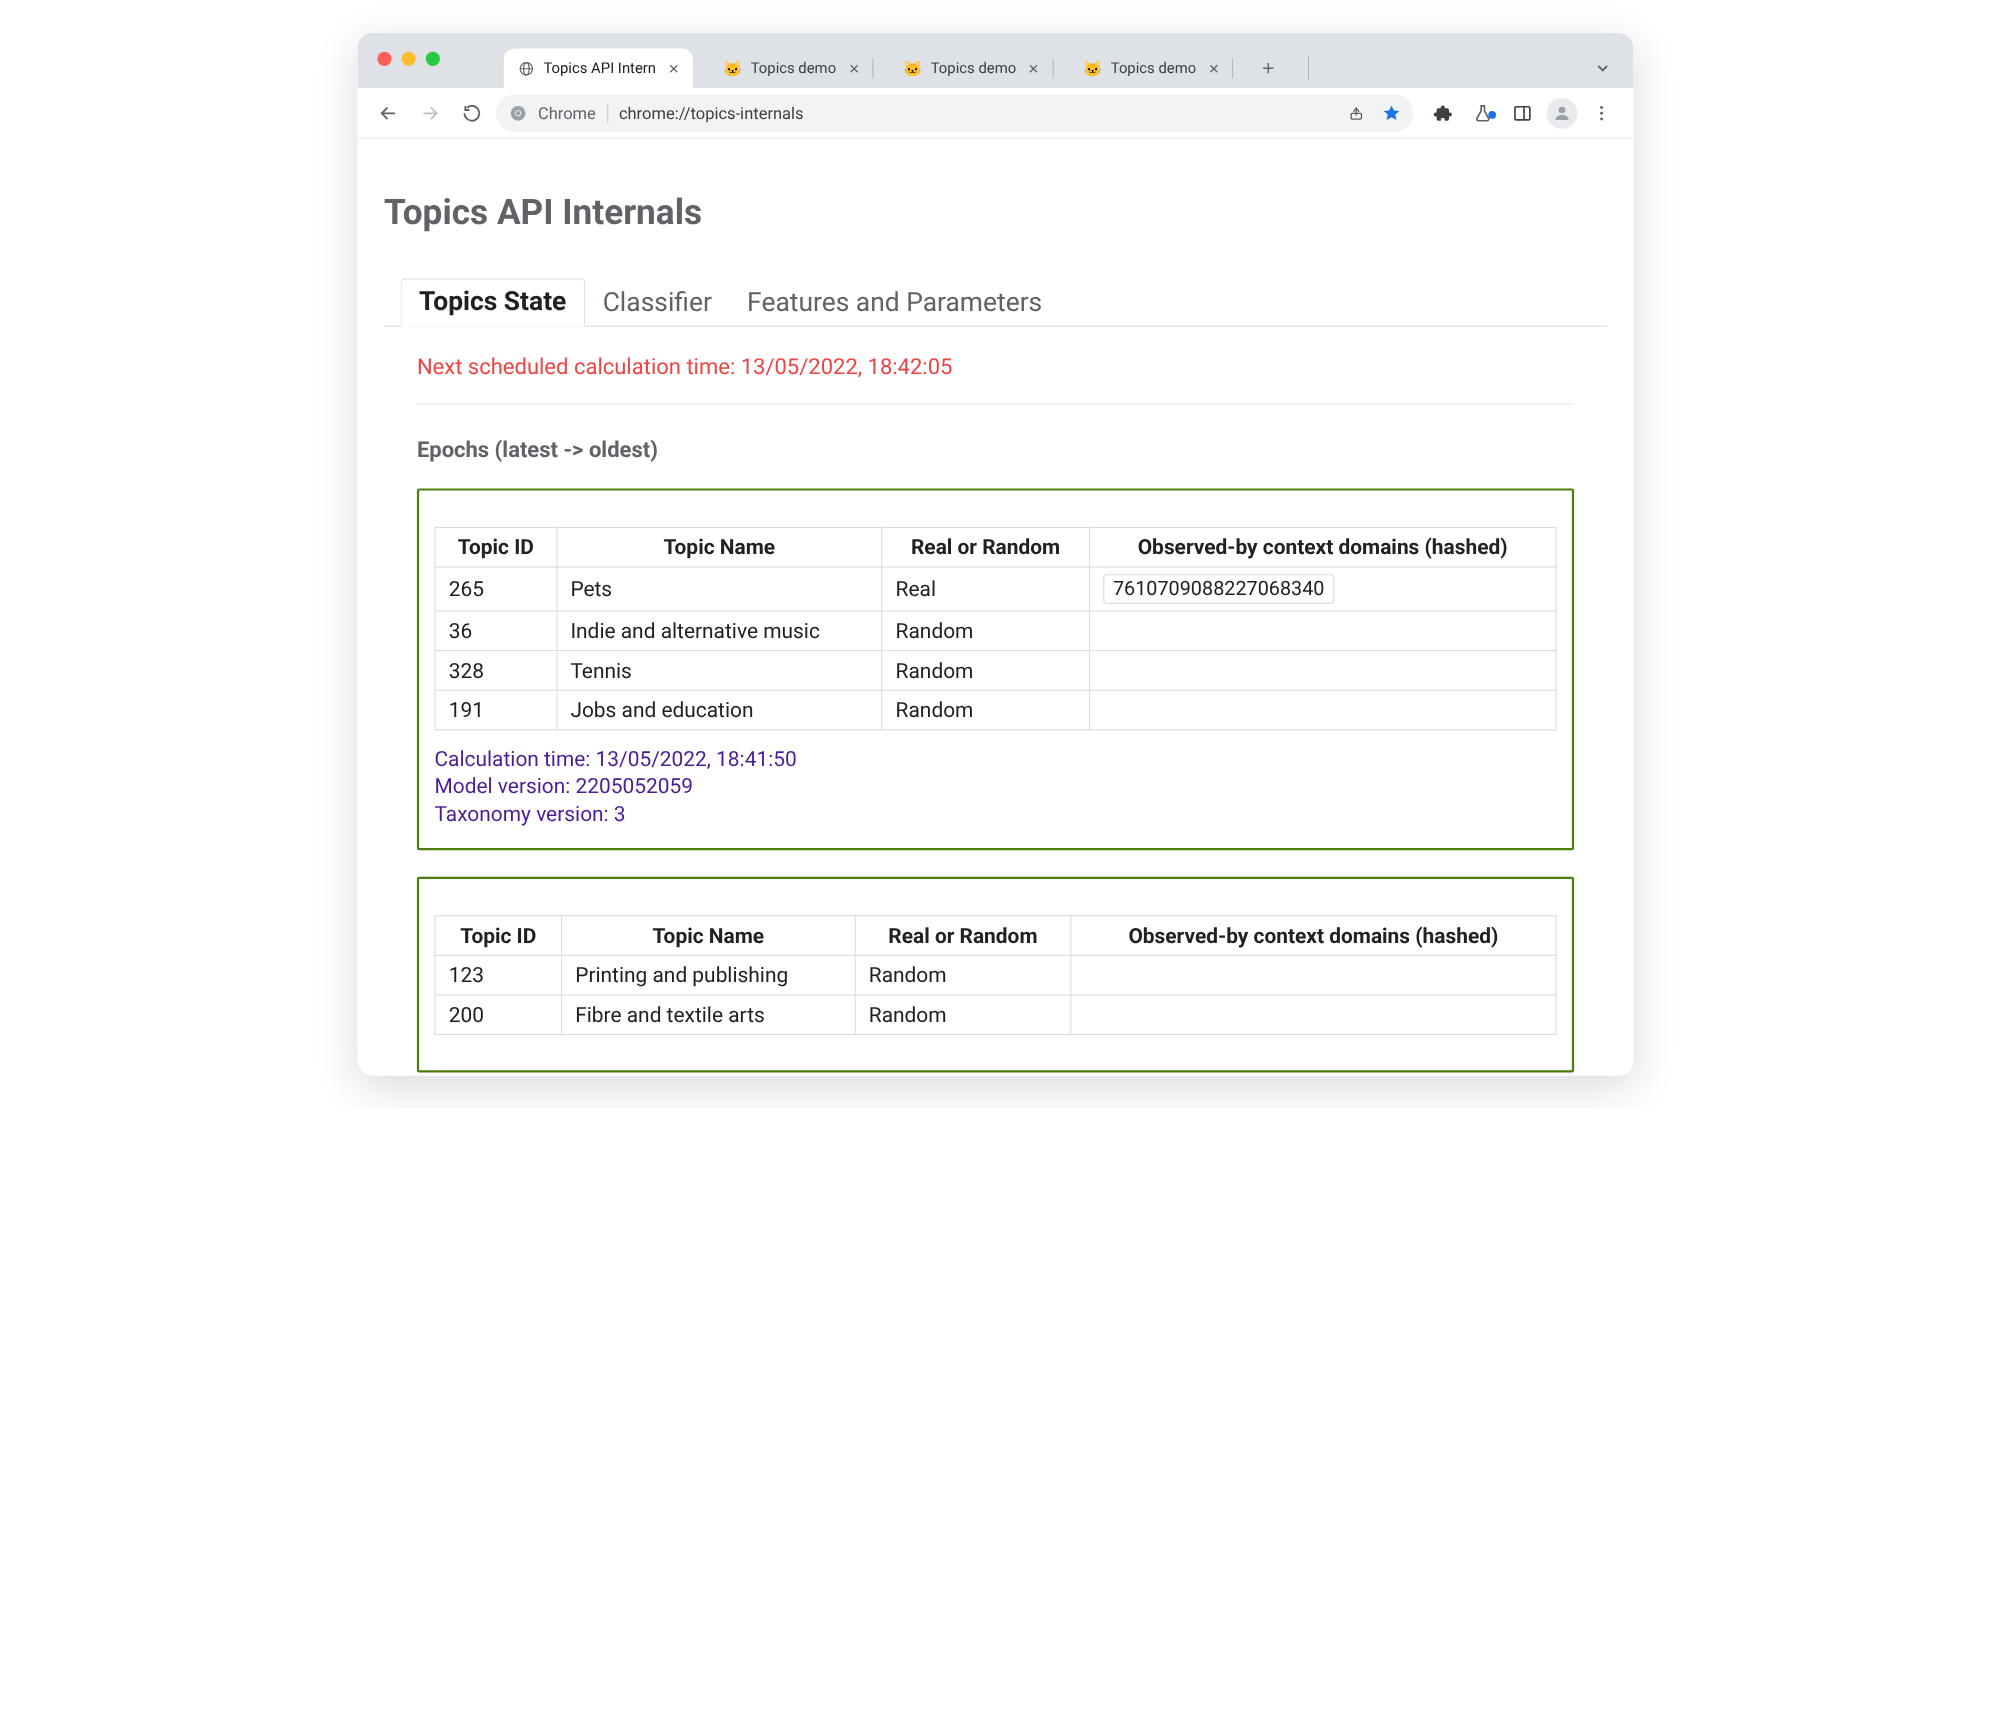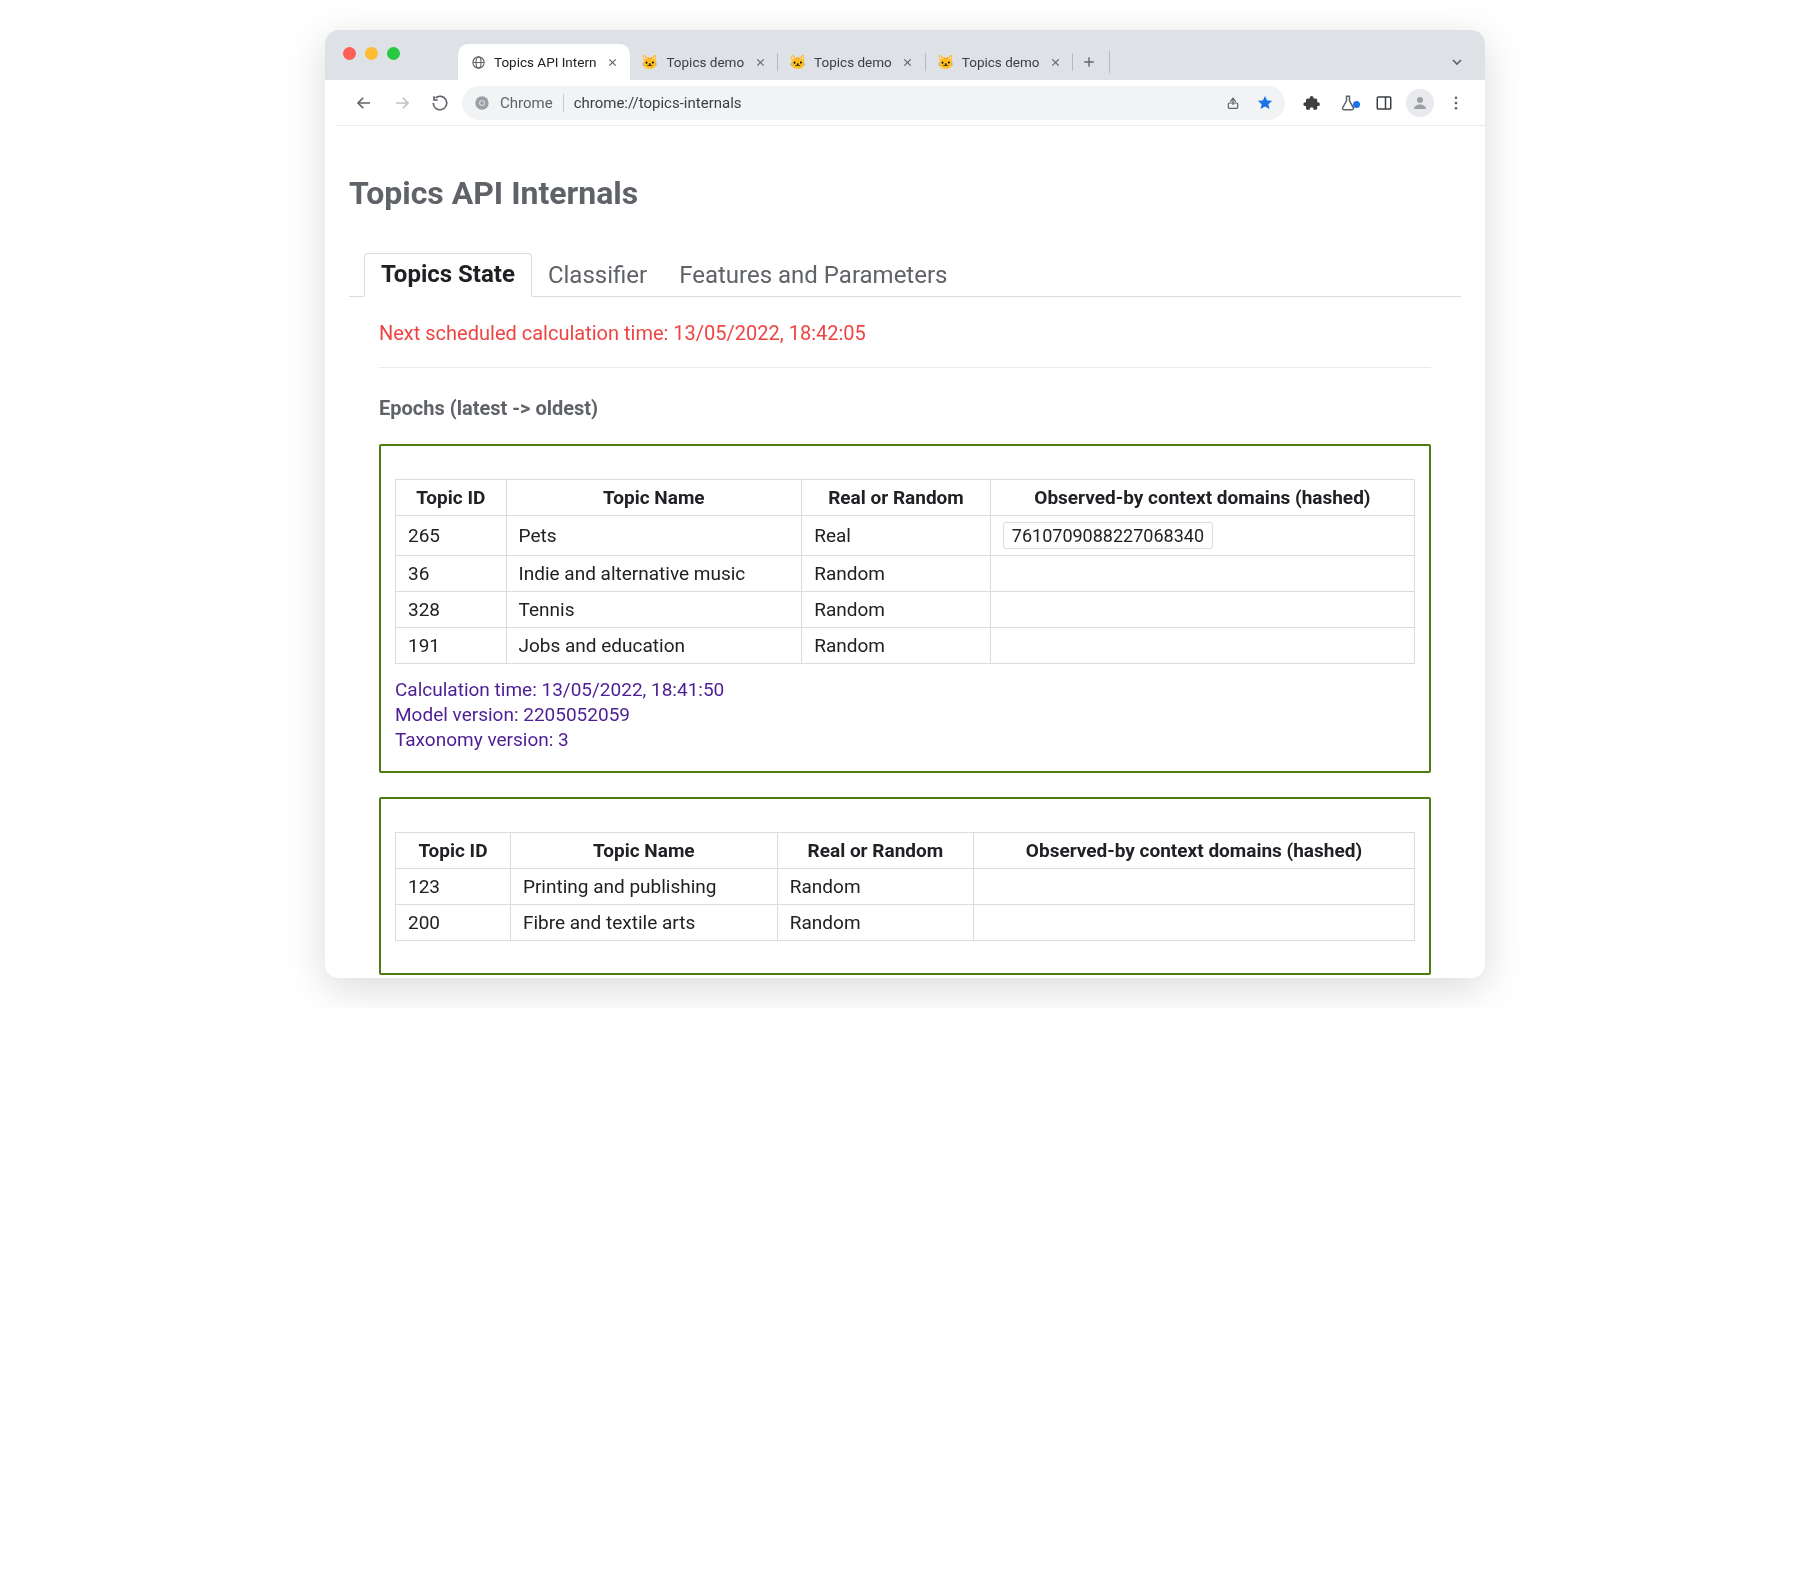--- a/index.html
+++ b/index.html
@@ -38,21 +38,21 @@
     border-radius: 50%;
   }
   .tl.red { background: #ff5f57; }
   .tl.yellow { background: #febc2e; }
   .tl.green { background: #28c840; }
   .tabs-strip {
     display: flex;
     align-items: flex-end;
     margin-left: 125px;
     flex: 1;
-    gap: 0;
+    gap: 16px;
     text-align: right;
   }
   .browser-tab {
     display: flex;
     align-items: center;
     height: 36px;
     padding: 0 10px 0 12px;
     font-size: 13.5px;
     color: #3c4043;
     border-radius: 10px 10px 0 0;
@@ -116,21 +116,20 @@
   .tab-overflow { margin-left: auto; margin-right: 4px; }
 
   .toolbar {
     background: #fff;
     height: 46px;
     display: flex;
     align-items: center;
     padding: 0 12px;
     gap: 6px;
     border-bottom: 1px solid #e8eaed;
-    margin-left: 11px;
   }
   .nav-btn {
     width: 32px; height: 32px;
     display: flex;
     align-items: center;
     justify-content: center;
     color: #5f6368;
     border-radius: 50%;
   }
   .nav-btn.disabled { color: #bdc1c6; }

